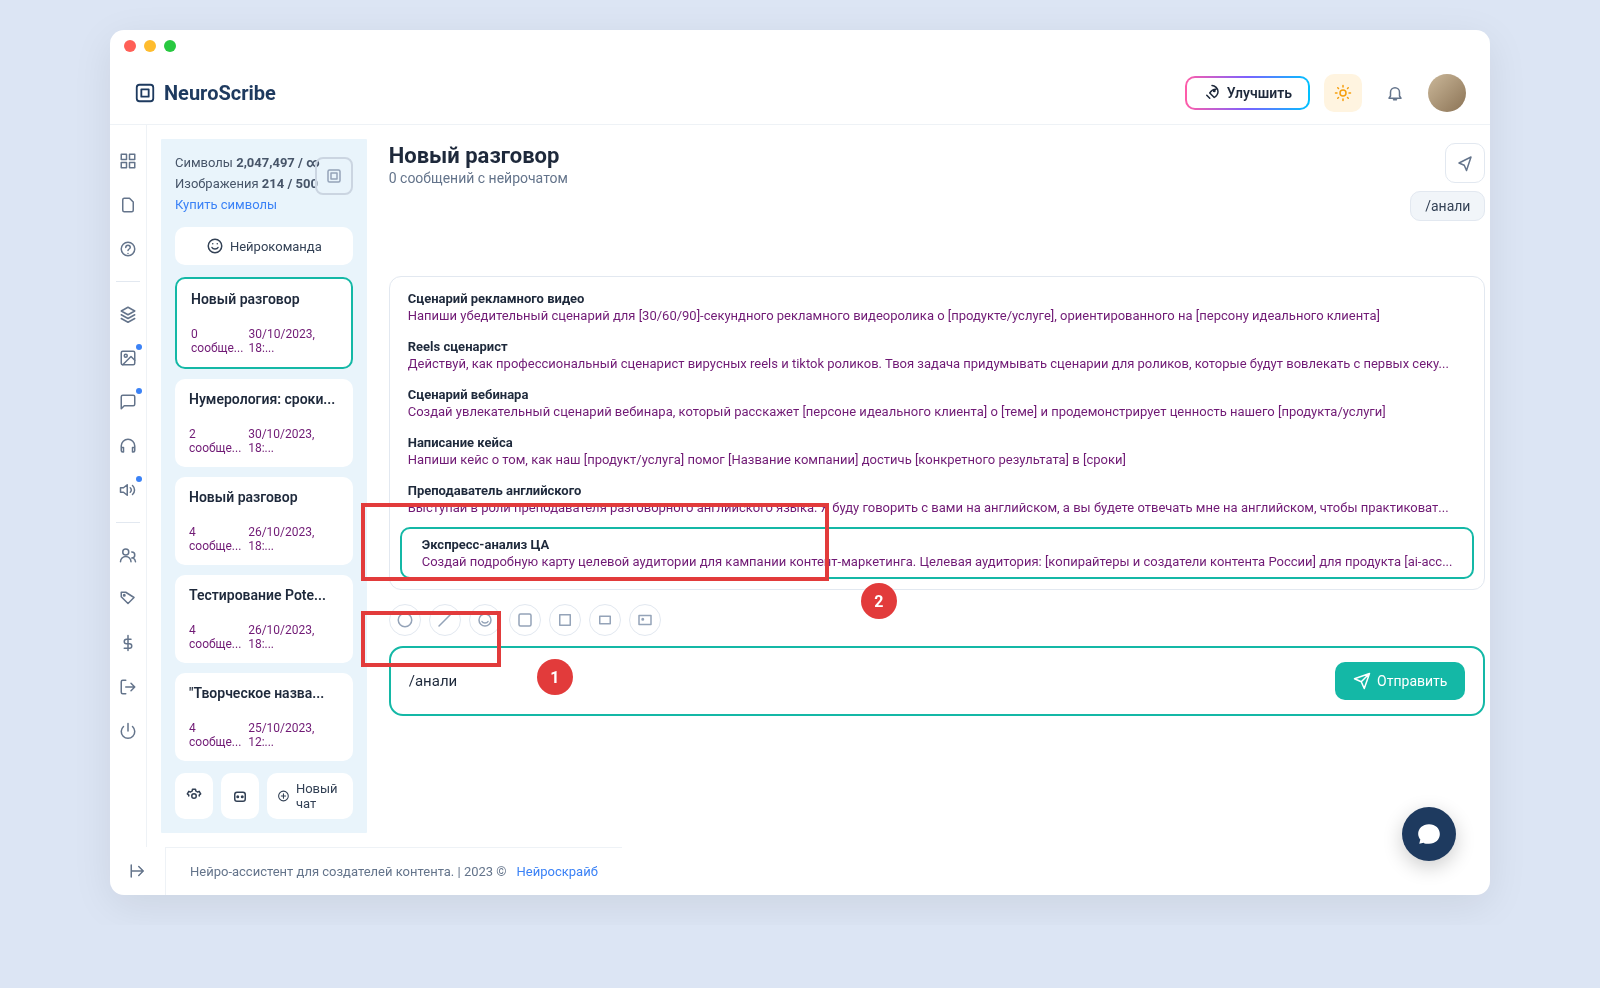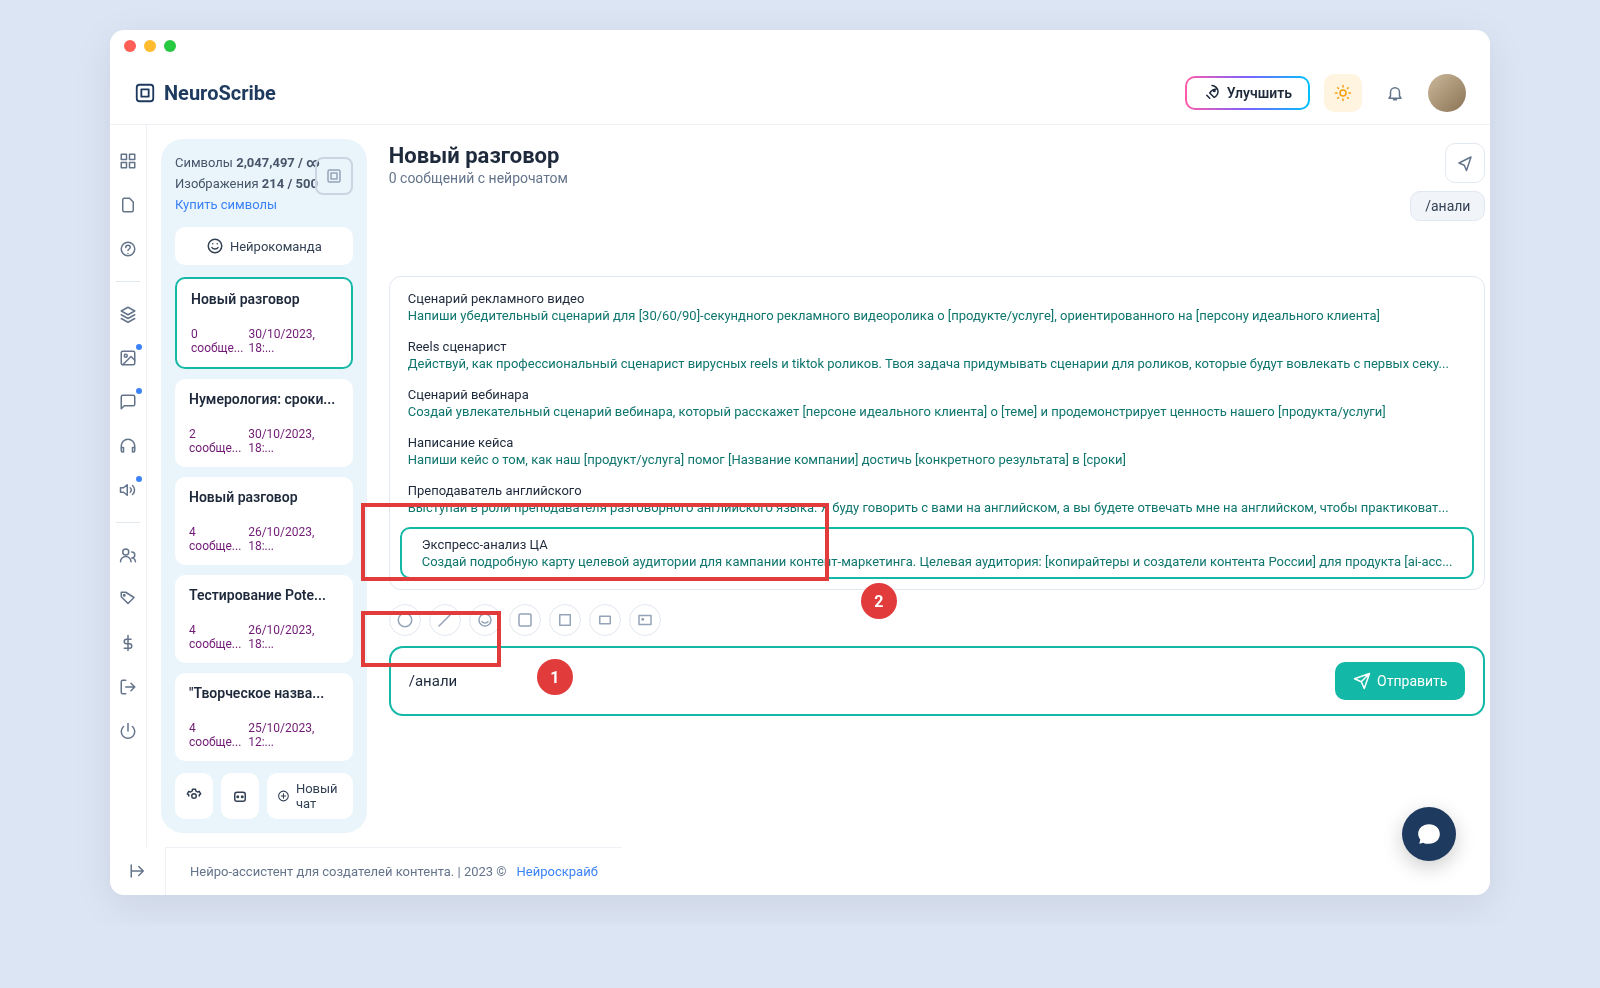--- a/index.html
+++ b/index.html
@@ -17,21 +17,21 @@
 .upgrade::before{content:'';position:absolute;inset:2px;background:#fff;border-radius:8px}
 .upgrade > *{position:relative;color:#1e293b}
 .iconbtn{width:38px;height:38px;border-radius:10px;display:flex;align-items:center;justify-content:center;color:#64748b;cursor:pointer}
 .iconbtn.sun{background:#fff4e0;color:#f59e0b}
 .avatar{width:38px;height:38px;border-radius:50%;background:linear-gradient(135deg,#cbb89a,#8b7355)}
 .body{display:flex;min-height:680px}
 .rail{width:56px;border-right:1px solid #eef2f6;display:flex;flex-direction:column;align-items:center;padding:18px 0;gap:8px}
 .rail .ritm{width:36px;height:36px;display:flex;align-items:center;justify-content:center;color:#64748b;border-radius:8px;cursor:pointer;position:relative}
 .rail .ritm.badge::after{content:'';position:absolute;top:4px;right:4px;width:6px;height:6px;background:#3b82f6;border-radius:50%}
 .rail hr{width:24px;border:none;border-top:1px solid #e2e8f0;margin:6px 0}
-.side{width:232px;padding:14px;background:#e9f4fb;border-radius:22px;margin:14px 0 14px 14px;display:flex;flex-direction:column;gap:12px}
+.side{width:232px;padding:14px;background:#e9f4fb;border-radius:1px;margin:14px 0 14px 14px;display:flex;flex-direction:column;gap:12px}
 .stats{font-size:13px;color:#475569;line-height:1.6;position:relative}
 .stats .cube{position:absolute;right:0;top:4px;width:38px;height:38px;border:2px solid #cbd5e1;border-radius:8px;display:flex;align-items:center;justify-content:center;color:#94a3b8}
 .buylink{color:#3b82f6;font-size:13px;cursor:pointer}
 .neuro-cmd{background:#fff;border-radius:10px;padding:10px;text-align:right;font-size:13px;color:#334155;display:flex;align-items:center;justify-content:center;gap:6px;cursor:pointer}
 .convs{display:flex;flex-direction:column;gap:10px;overflow:auto}
 .conv{background:#fff;border-radius:10px;padding:12px 14px;cursor:pointer}
 .conv.active{border:2px solid #14b8a6}
 .conv h4{font-size:14px;font-weight:600;color:#1e293b;white-space:nowrap;overflow:hidden;text-overflow:ellipsis}
 .conv .meta{font-size:12px;color:#701a75;margin-top:20px;display:flex;justify-content:space-between}
 .side-foot{display:flex;gap:8px;margin-top:auto}
@@ -39,22 +39,22 @@
 .sf-btn.wide{flex:1}
 .main{flex:1;padding:18px 22px;display:flex;flex-direction:column;position:relative}
 .mhead{display:flex;justify-content:space-between;align-items:flex-start}
 .mtitle{font-size:22px;font-weight:700;color:#1e293b}
 .msub{font-size:14px;color:#64748b;margin-top:2px}
 .share{width:40px;height:40px;border:1px solid #e2e8f0;border-radius:10px;display:flex;align-items:center;justify-content:center;color:#64748b;cursor:pointer}
 .tag{position:absolute;right:22px;top:66px;background:#f1f5f9;border:1px solid #e2e8f0;border-radius:10px;padding:6px 14px;font-size:14px;color:#334155}
 .suggest{margin-top:90px;border:1px solid #e2e8f0;border-radius:12px;padding:6px 0;background:#fff}
 .sitem{padding:8px 18px;cursor:pointer}
 .sitem.hl{border:2px solid #14b8a6;border-radius:10px;margin:4px 10px;padding:8px 20px}
-.sitem h5{font-size:13px;font-weight:400;color:#1e293b}
-.sitem p{font-size:13px;color:#0f766e;margin-top:2px;white-space:nowrap;overflow:hidden;text-overflow:ellipsis}
+.sitem h5{font-size:13px;font-weight:700;color:#1e293b}
+.sitem p{font-size:13px;color:#701a75;margin-top:2px;white-space:nowrap;overflow:hidden;text-overflow:ellipsis}
 .toolbar{display:flex;gap:8px;margin-top:14px}
 .tbtn{width:32px;height:32px;border:1px solid #e2e8f0;border-radius:50%;display:flex;align-items:center;justify-content:center;color:#94a3b8}
 .input-box{margin-top:10px;border:2px solid #14b8a6;border-radius:14px;padding:14px 18px;display:flex;align-items:center;gap:10px;background:#fff}
 .input-box input{flex:1;border:none;outline:none;font-size:15px;color:#1e293b}
 .send{background:#14b8a6;color:#fff;padding:10px 18px;border-radius:10px;font-size:14px;display:flex;align-items:center;gap:6px;cursor:pointer}
 .footer{border-top:1px solid #eef2f6;padding:16px 24px;display:flex;align-items:center;gap:10px;font-size:13px;color:#64748b}
 .footer a{color:#3b82f6;text-decoration:none}
 .collapse{width:56px;display:flex;align-items:center;justify-content:center;border-right:1px solid #eef2f6;color:#64748b}
 .fab{position:absolute;right:34px;bottom:34px;width:54px;height:54px;border-radius:50%;background:#1e3a5f;display:flex;align-items:center;justify-content:center;color:#fff;box-shadow:0 6px 20px rgba(0,0,0,.2)}
 .annot{position:absolute;border:4px solid #e23b3b;pointer-events:none}

